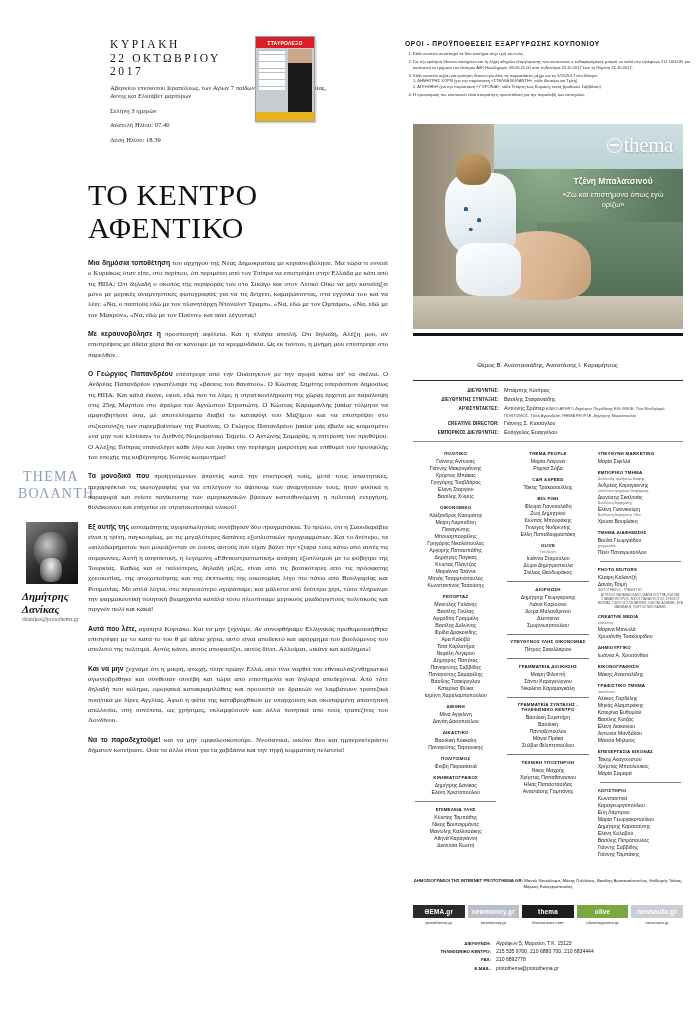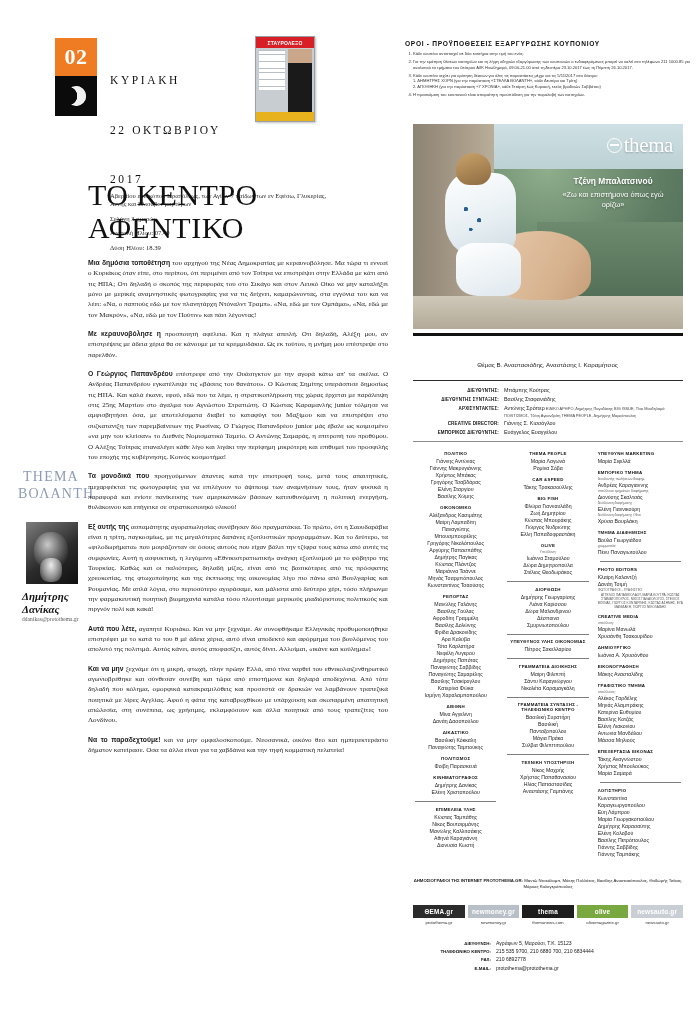--- a/index.html
+++ b/index.html
@@ -32,21 +32,20 @@
   }
   .moon-shape:after{
     content:"";position:absolute;left:0;top:0;width:20px;height:20px;border-radius:50%;
     box-shadow:inset -6px 0 0 -1px #efefef;
   }
   .date-block{position:absolute;left:55px;top:0;width:230px;}
   .dateline{
     font-family:"Liberation Serif", serif;
     font-size:11.5px;letter-spacing:2.6px;color:#111;line-height:13.5px;
     text-transform:uppercase;
-    margin-top:36px;
   }
   .saints{
     font-family:"Liberation Serif", serif;
     font-size:6.6px;line-height:8.6px;color:#2a2a2a;margin-top:5px;
   }
   .sunmoon{
     font-family:"Liberation Serif", serif;
     font-size:6.6px;line-height:8.6px;color:#2a2a2a;margin-top:6px;
   }
 
@@ -224,26 +223,20 @@
   .ct-row{display:flex;font-size:5.1px;line-height:7.4px;margin-bottom:.8px;}
   .ct-label{width:78px;text-align:right;padding-right:5px;font-weight:700;font-size:4.4px;color:#111;flex:none;}
   .ct-val{flex:1;color:#222;}
 </style>
 </head>
 <body>
 
 <div class="page">
 
   <div class="masthead-left">
-    <div class="date-badge-col">
-      <div class="badge-num">02</div>
-      <div class="badge-moon">
-        <div class="moon-shape"></div>
-      </div>
-    </div>
     <div class="date-block">
       <div class="dateline">ΚΥΡΙΑΚΗ</div>
       <div class="dateline">22 ΟΚΤΩΒΡΙΟΥ</div>
       <div class="dateline">2017</div>
       <div class="saints">Αβερκίου επισκόπου Ιεραπόλεως, των Αγίων 7 παίδων των εν Εφέσω, Γλυκερίας, Αννης και Ελισάβετ μαρτύρων</div>
       <div class="sunmoon">Σελήνη 3 ημερών</div>
       <div class="sunmoon">Ανατολή Ηλίου: 07.40</div>
       <div class="sunmoon">Δύση Ηλίου: 18.39</div>
     </div>
   </div>

